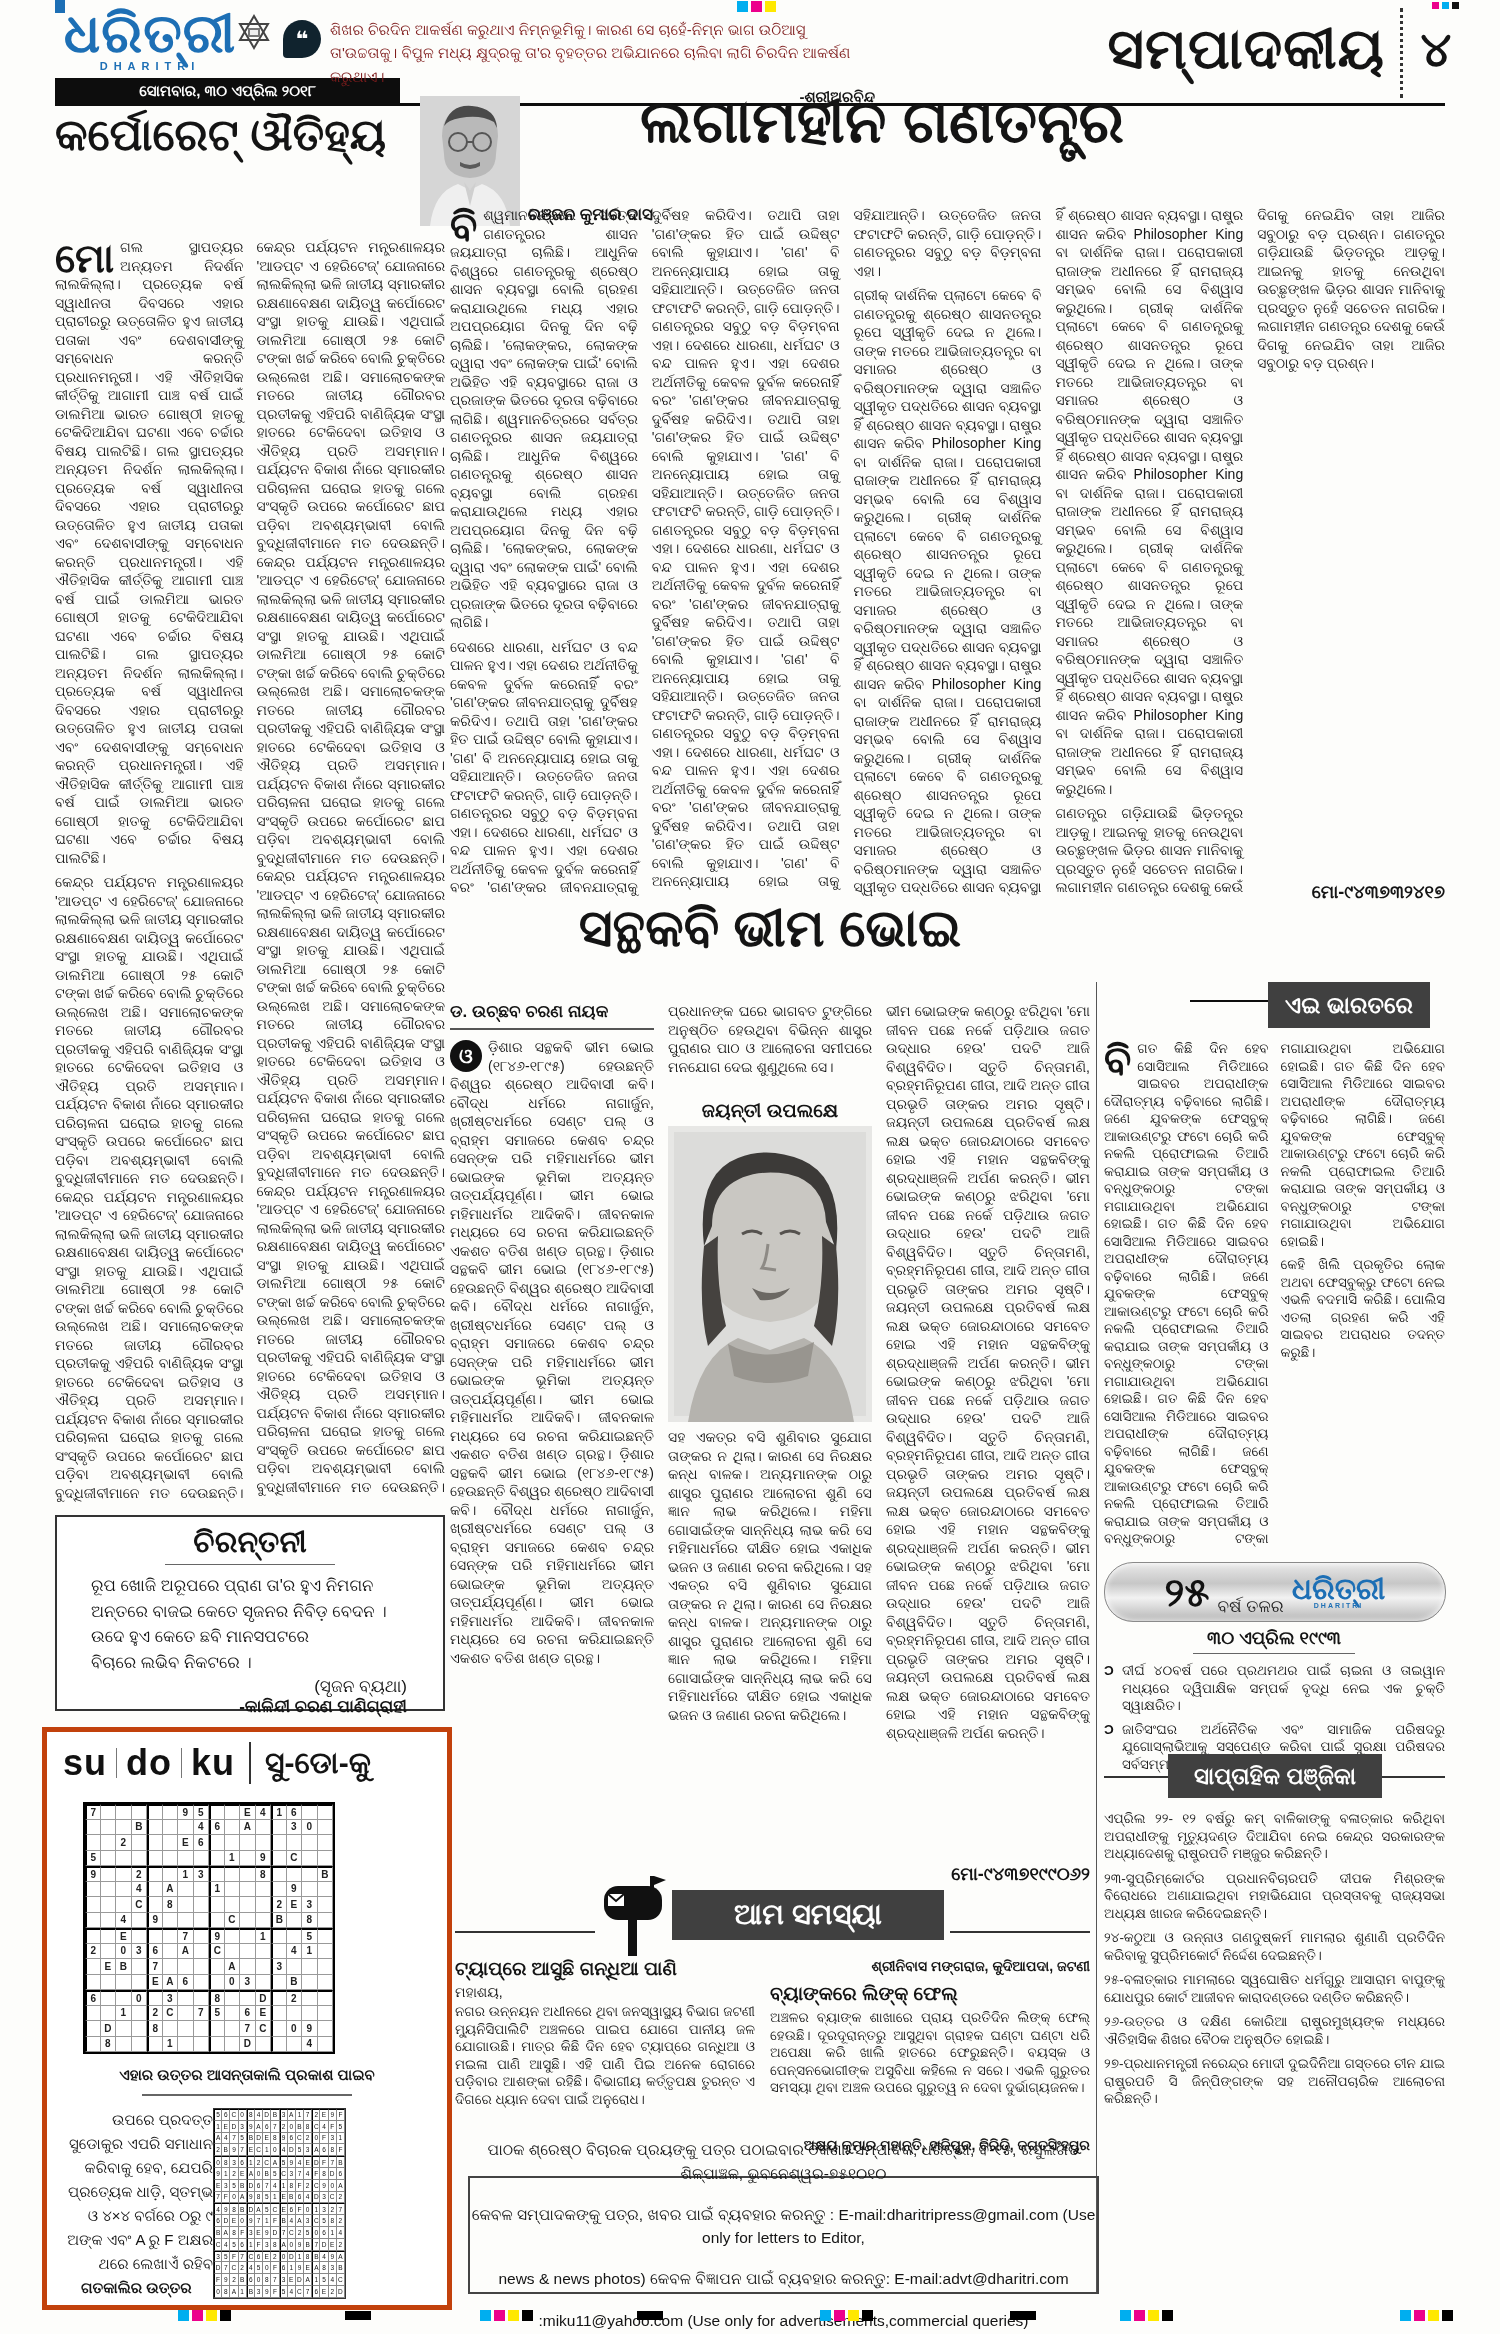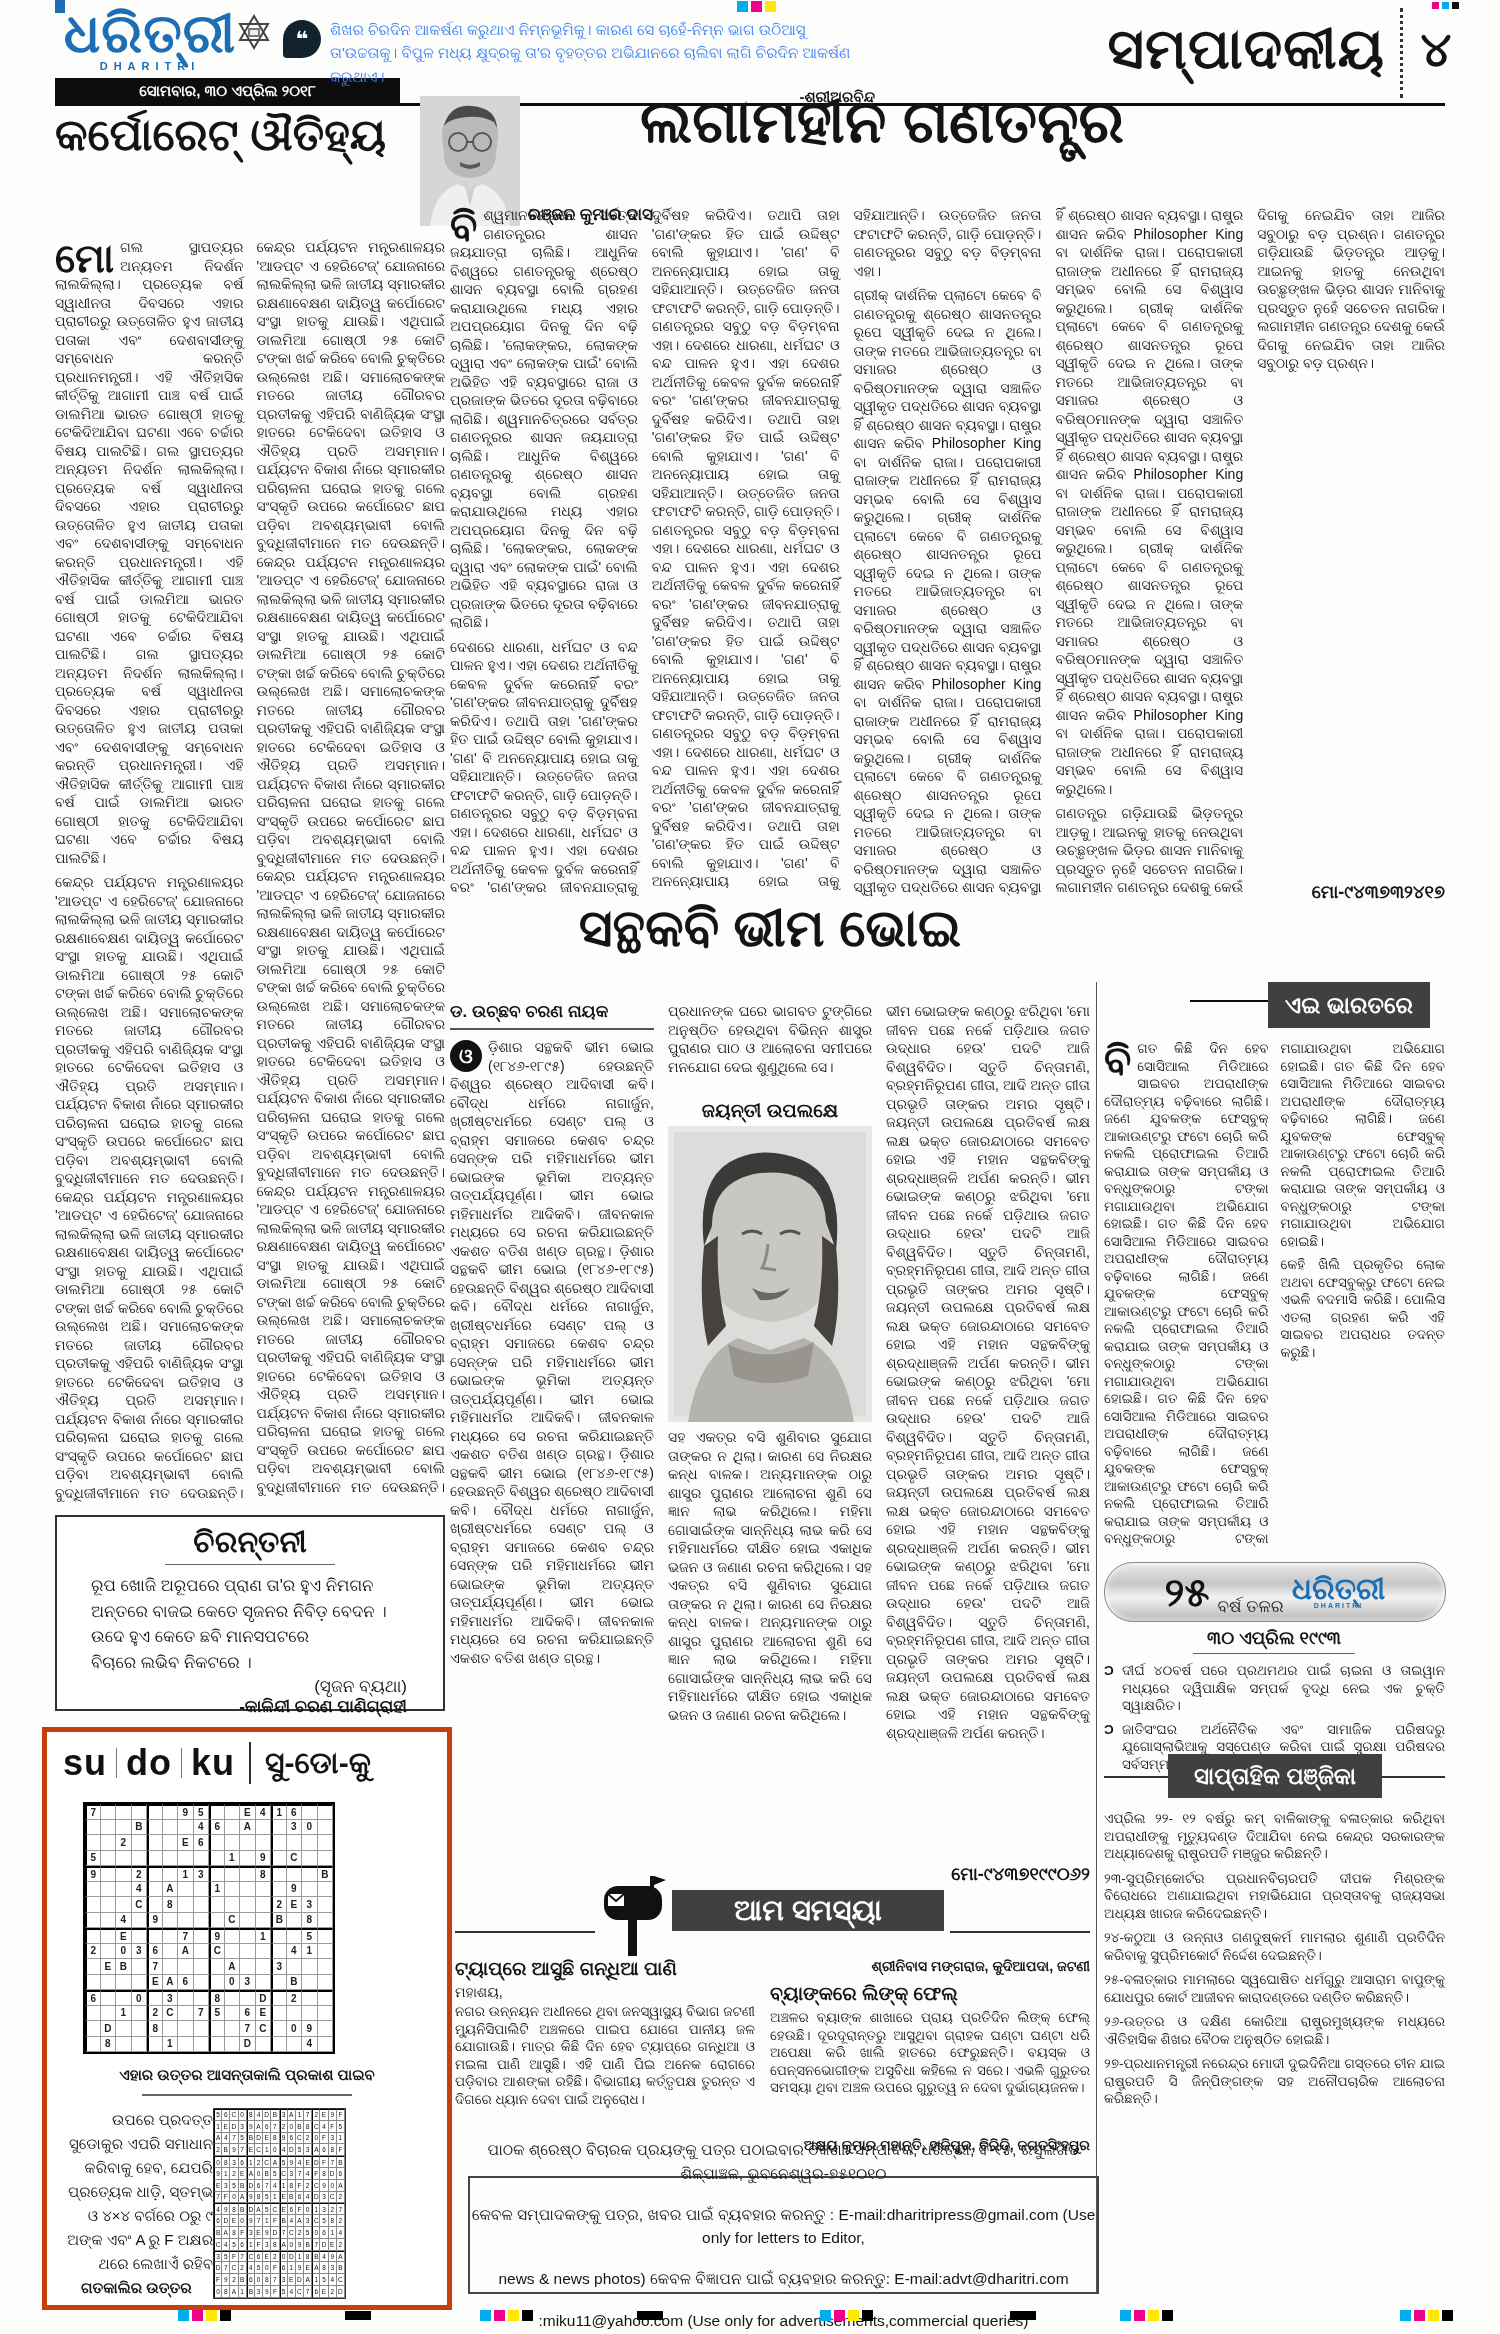--- a/index.html
+++ b/index.html
@@ -11,21 +11,21 @@
   .jt{text-align:justify;}
   .bold{font-weight:bold;}
   .ctr{text-align:center;}
   .rt{text-align:right;}
   .clip{overflow:hidden;}
   
   .logo{color:#1d6fb5;font-weight:bold;font-size:54px;line-height:1;letter-spacing:1px;}
   .logo-sub{color:#1d6fb5;font-size:11px;letter-spacing:6px;font-weight:bold;}
   .datebar{background:#0d0d0d;color:#fff;font-size:15px;font-weight:bold;
     display:flex;align-items:center;justify-content:center;}
-  .quote{font-size:15px;line-height:1.55;color:#3b82f6;}
+  .quote{font-size:15px;line-height:1.55;color:#7f1d1d;}
   .quote-author{font-size:15px;font-weight:bold;}
   .section-title{font-size:56px;font-weight:bold;letter-spacing:1px;}
   .pageno{font-size:48px;font-weight:bold;}
   .dotsep{border-left:3px dotted #333;}
   .rule{background:#0d0d0d;}
   .hair{background:#555;}
   
   .h-corporate{font-size:44px;font-weight:bold;line-height:1.05;}
   .h-editorial{font-size:60px;font-weight:bold;line-height:1.0;}
   .h-bhima{font-size:52px;font-weight:bold;}
@@ -807,21 +807,21 @@
 <div class="abs" style="left:598px;top:1876px;">
   <svg width="70" height="80" viewBox="0 0 70 80">
     <rect x="30" y="40" width="9" height="40" fill="#111"></rect>
     <rect x="6" y="10" width="58" height="34" rx="14" fill="#111"></rect>
     <rect x="10" y="18" width="16" height="12" fill="#fff"></rect>
     <path d="M10 18 L18 25 L26 18" stroke="#111" stroke-width="2" fill="none"></path>
     <rect x="52" y="0" width="4" height="14" fill="#111"></rect>
     <polygon points="56,0 68,4 56,9" fill="#111"></polygon>
   </svg>
 </div>
-<div class="abs blackbox" style="left:672px;top:1890px;width:272px;height:41px;font-size:29px;">ଆମ ସମସ୍ୟା</div>
+<div class="abs blackbox" style="left:672px;top:1890px;width:272px;height:50px;font-size:29px;">ଆମ ସମସ୍ୟା</div>
 
 <div class="abs" style="left:455px;top:1958px;width:300px;height:212px;">
   <div class="lt-title">ଟ୍ୟାପ୍‌ରେ ଆସୁଛି ଗନ୍ଧିଆ ପାଣି</div>
   <div style="font-size:14px;margin-bottom:2px;">ମହାଶୟ,</div>
   <div class="sm jt clip" style="height:150px;">ନଗର ଉନ୍ନୟନ ଅଧୀନରେ ଥିବା ଜନସ୍ୱାସ୍ଥ୍ୟ ବିଭାଗ ଜଟଣୀ ମ୍ୟୁନିସିପାଲିଟି ଅଞ୍ଚଳରେ ପାଇପ ଯୋଗେ ପାନୀୟ ଜଳ ଯୋଗାଉଛି। ମାତ୍ର କିଛି ଦିନ ହେବ ଟ୍ୟାପ୍‌ରେ ଗନ୍ଧିଆ ଓ ମଇଳା ପାଣି ଆସୁଛି। ଏହି ପାଣି ପିଇ ଅନେକ ରୋଗରେ ପଡ଼ିବାର ଆଶଙ୍କା ରହିଛି। ବିଭାଗୀୟ କର୍ତ୍ତୃପକ୍ଷ ତୁରନ୍ତ ଏ ଦିଗରେ ଧ୍ୟାନ ଦେବା ପାଇଁ ଅନୁରୋଧ।</div>
 </div>
 
 <div class="abs" style="left:770px;top:1958px;width:320px;height:212px;">
   <div class="lt-sign" style="margin-bottom:8px;">ଶ୍ରୀନିବାସ ମଙ୍ଗରାଜ, କୁଦିଆପଦା, ଜଟଣୀ</div>
   <div class="lt-title">ବ୍ୟାଙ୍କରେ ଲିଙ୍କ୍ ଫେଲ୍</div>

